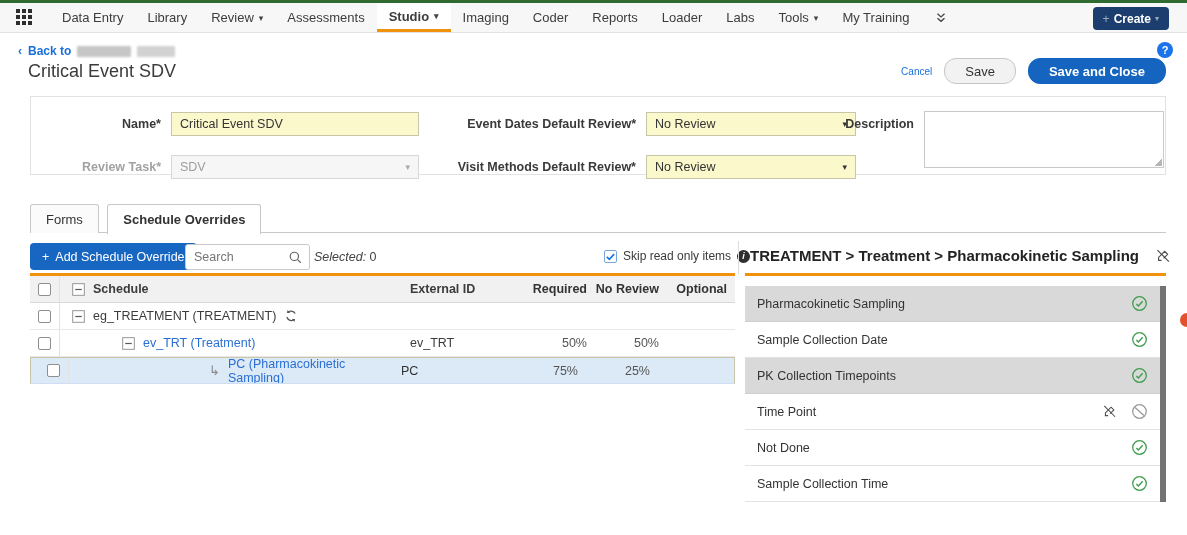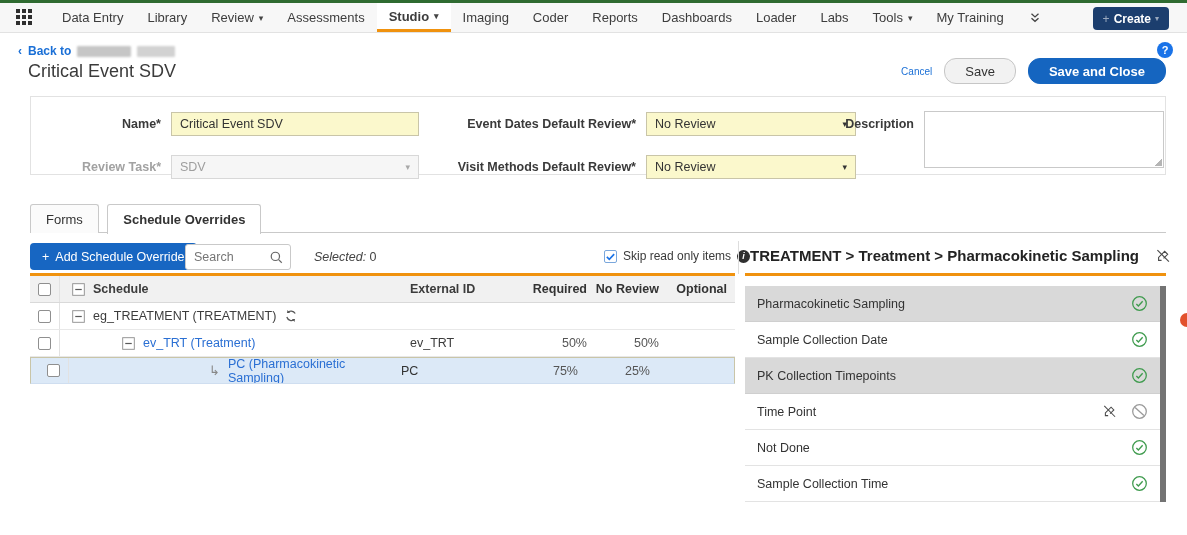--- a/index.html
+++ b/index.html
@@ -57,21 +57,21 @@
   
   .tabstrip { position:absolute; left:30px; top:204px; right:21px; height:29px; }
   .tabstrip .line { position:absolute; left:0; right:0; bottom:0; border-bottom:1px solid #c9c9c9; }
   .tab { position:relative; z-index:2; display:inline-block; margin-right:4px; padding:7px 15px 6px; font-size:13px; color:#333;
          background:#fbfbfb; border:1px solid #c9c9c9; border-bottom:none; border-radius:3px 3px 0 0; cursor:pointer; }
   .tab.active { background:#fff; font-weight:bold; padding-bottom:7px; margin-bottom:-1px; }
 
   
   .add-btn { position:absolute; left:30px; top:243px; height:27px; background:#1766c2; color:#fff; border:none; border-radius:4px;
              font-family:inherit; font-size:12.5px; padding:0 12px; display:flex; align-items:center; gap:6px; cursor:pointer; }
-  .search { position:absolute; left:185px; top:244px; width:106px; height:26px; border:1px solid #c9c9c9; border-radius:3px;
+  .search { position:absolute; left:185px; top:244px; width:125px; height:26px; border:1px solid #c9c9c9; border-radius:3px;
             display:flex; align-items:center; background:#fff; }
   .search input { flex:1; min-width:0; border:none; outline:none; background:transparent; font-family:inherit;
                   font-size:12.5px; color:#333; padding:0 0 0 8px; }
   .search .mag { display:flex; margin-right:6px; }
   .selected { position:absolute; left:314px; top:250px; font-size:12.5px; color:#444; }
   .selected .it { font-style:italic; }
   .skip { position:absolute; top:249px; left:604px; display:flex; align-items:center; gap:6px; font-size:12px; color:#3a3a3a; }
   .cb { width:13px; height:13px; border:1px solid #8f8f8f; border-radius:2px; background:#fff; display:inline-flex;
         align-items:center; justify-content:center; cursor:pointer; }
   .cb.checked { border-color:#7aa7dc; }
@@ -150,23 +150,20 @@
           <span class="caret">▾</span>
         </div>
         <div class="nav-item">
           <span>Imaging</span>
         </div>
         <div class="nav-item">
           <span>Coder</span>
         </div>
         <div class="nav-item">
           <span>Reports</span>
-        </div>
-        <div class="nav-item">
-          <span>Dashboards</span>
         </div>
         <div class="nav-item">
           <span>Loader</span>
         </div>
         <div class="nav-item">
           <span>Labs</span>
         </div>
         <div class="nav-item">
           <span>Tools</span>
           <span class="caret">▾</span>

